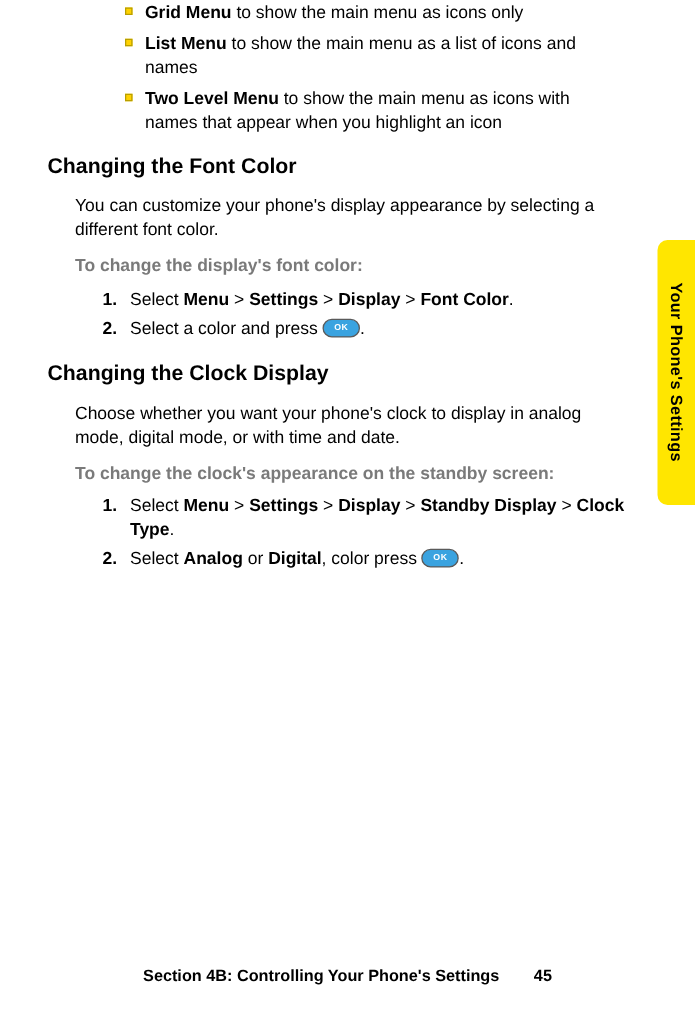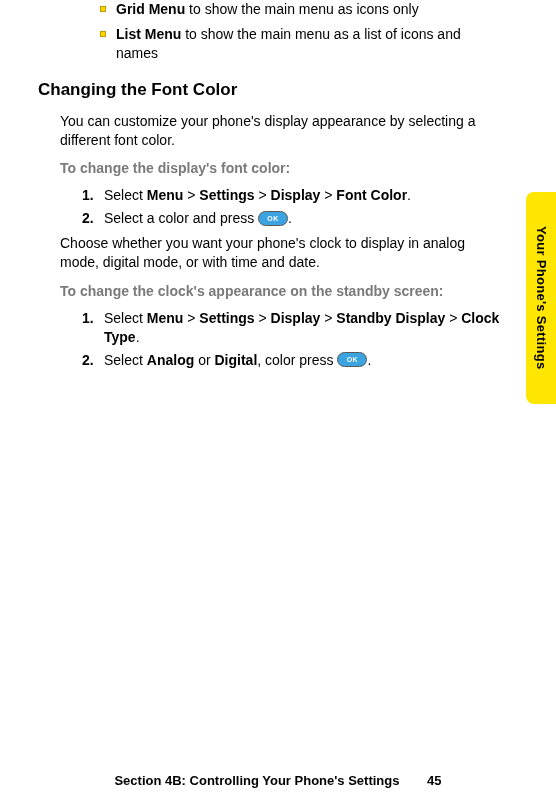--- a/index.html
+++ b/index.html
@@ -127,36 +127,41 @@
 
   <div class="bullet-list">
     <div class="bullet-item">
       <div class="bullet-marker"></div>
       <div class="bullet-text"><b>Grid Menu</b><span> to show the main menu as icons only</span></div>
     </div>
     <div class="bullet-item">
       <div class="bullet-marker"></div>
       <div class="bullet-text"><b>List Menu</b><span> to show the main menu as a list of icons and names</span></div>
     </div>
+    <div class="bullet-item">
+      <div class="bullet-marker"></div>
+      <div class="bullet-text"><b>Two Level Menu</b><span> to show the main menu as icons with names that appear when you highlight an icon</span></div>
+    </div>
   </div>
 
   <h2 class="section-heading">Changing the Font Color</h2>
   <p class="body-para">You can customize your phone's display appearance by selecting a different font color.</p>
   <p class="sub-instruction">To change the display's font color:</p>
   <ol class="steps">
     <li>
       <span class="step-num">1.</span>
       <span class="step-body"><span>Select </span><b>Menu</b><span> &gt; </span><b>Settings</b><span> &gt; </span><b>Display</b><span> &gt; </span><b>Font Color</b><span>.</span></span>
     </li>
     <li>
       <span class="step-num">2.</span>
       <span class="step-body"><span>Select a color and press </span><span class="ok-btn">OK</span><span>.</span></span>
     </li>
   </ol>
 
+  <h2 class="section-heading">Changing the Clock Display</h2>
   <p class="body-para">Choose whether you want your phone's clock to display in analog mode, digital mode, or with time and date.</p>
   <p class="sub-instruction">To change the clock's appearance on the standby screen:</p>
   <ol class="steps">
     <li>
       <span class="step-num">1.</span>
       <span class="step-body"><span>Select </span><b>Menu</b><span> &gt; </span><b>Settings</b><span> &gt; </span><b>Display</b><span> &gt; </span><b>Standby Display</b><span> &gt; </span><b>Clock Type</b><span>.</span></span>
     </li>
     <li>
       <span class="step-num">2.</span>
       <span class="step-body"><span>Select </span><b>Analog</b><span> or </span><b>Digital</b><span>, color press </span><span class="ok-btn">OK</span><span>.</span></span>

